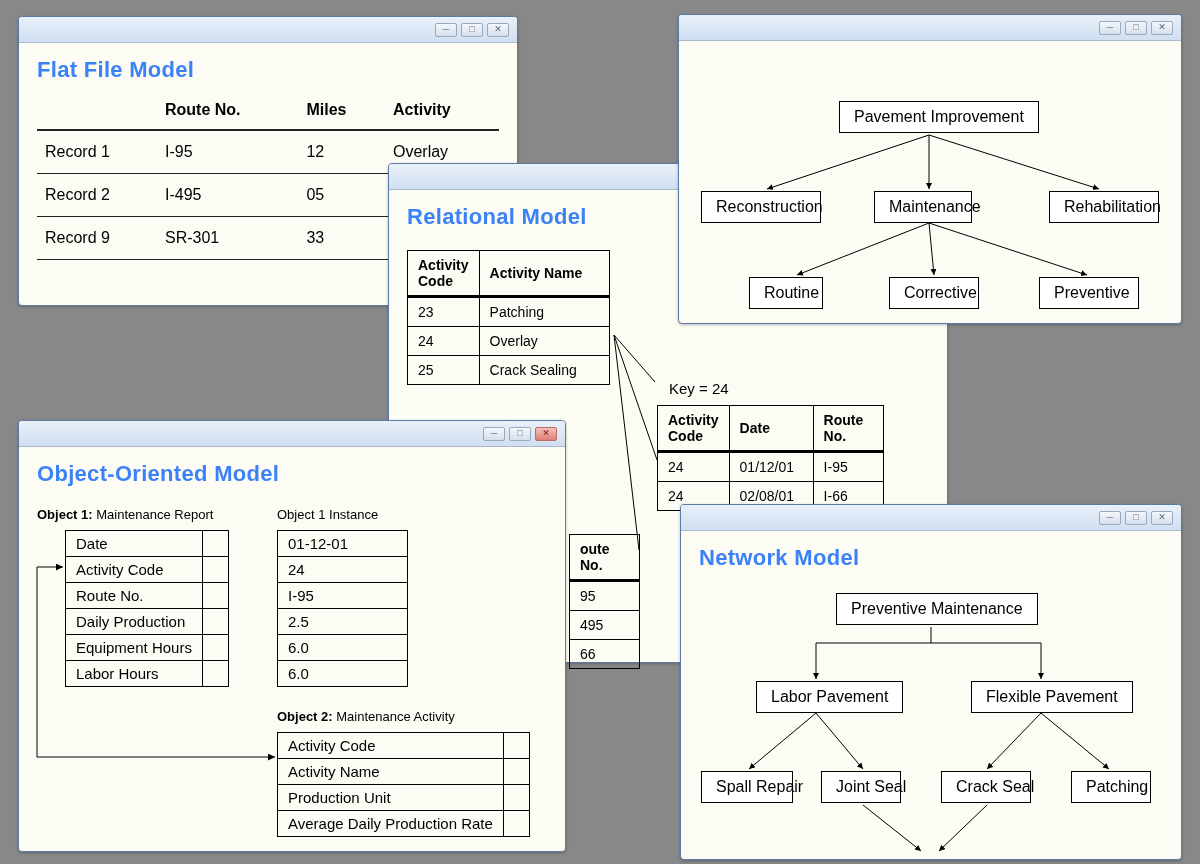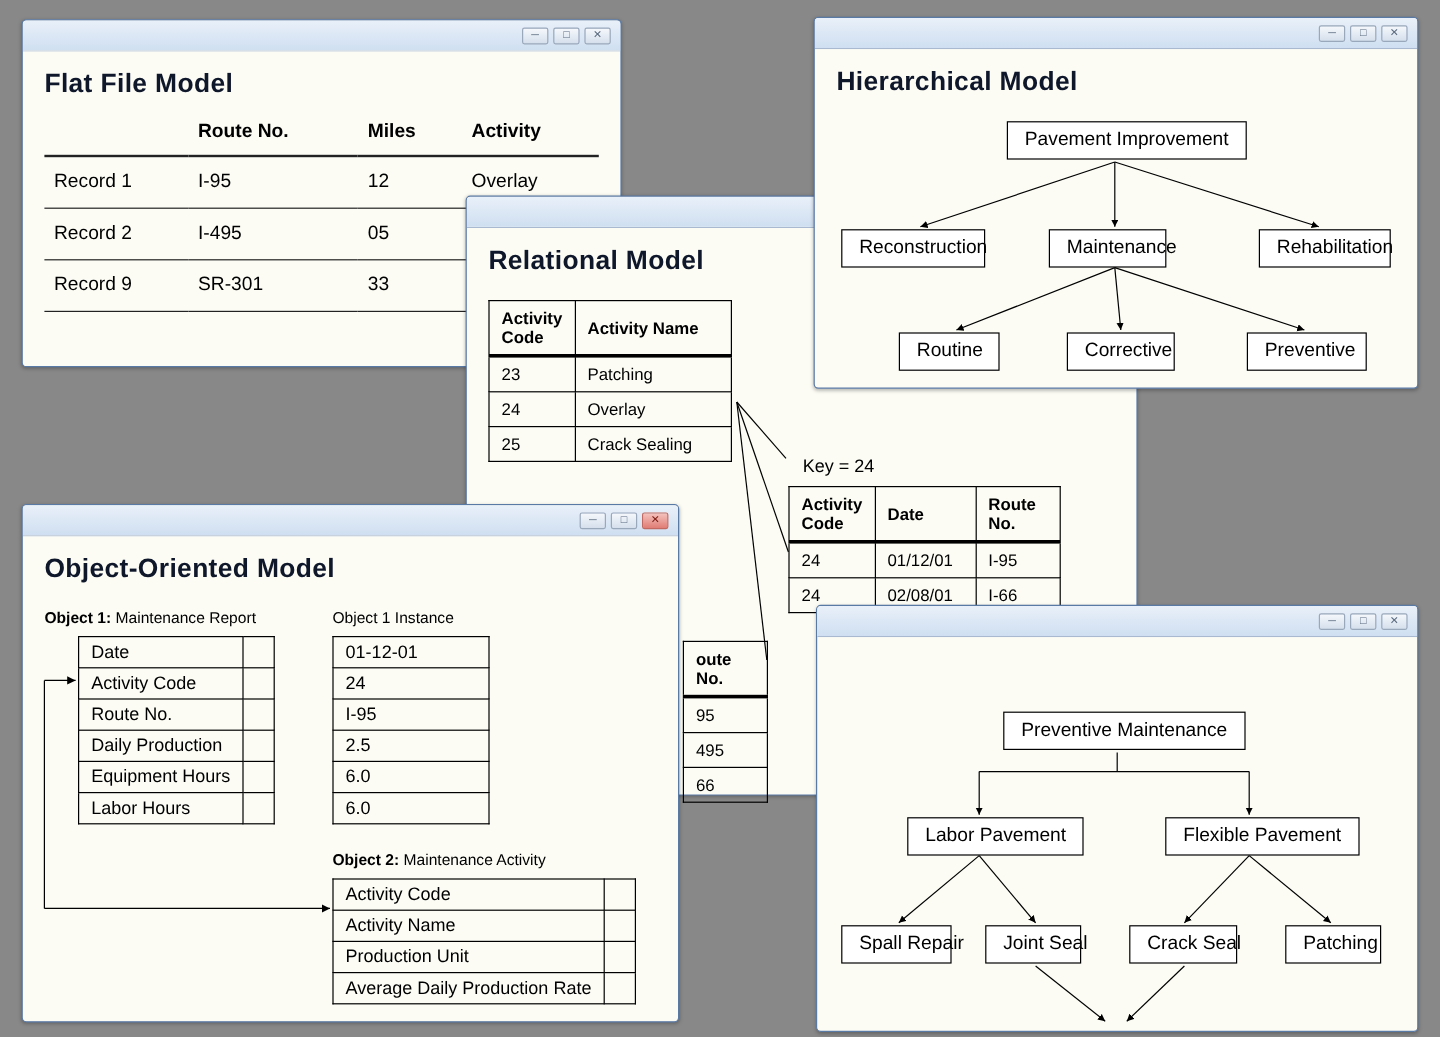--- a/index.html
+++ b/index.html
@@ -39,21 +39,21 @@
     display: inline-flex;
     align-items: center;
     justify-content: center;
     font-size: 9px;
     line-height: 1;
     color: #5a6a7f;
   }
   .winbtn.close { background: linear-gradient(#f4c1bc,#e07d75); color:#7a1a10; border-color:#c26a61;}
   .content { padding: 14px 18px 18px 18px; }
   .win-title {
-    color: #0f172a;
+    color: #3b82f6;
     font-weight: bold;
     font-size: 22px;
     margin: 0 0 12px 0;
     letter-spacing: .3px;
   }
   
   .ff-table { width:100%; border-collapse: collapse; }
   .ff-table th { text-align:left; font-weight:bold; font-size:16px; padding:6px 8px 10px 8px; border-bottom: 2px solid #222;}
   .ff-table td { padding:12px 8px; border-bottom:1px solid #222; font-size:16px;}
   .ff-table td:first-child { width:120px;}
@@ -213,29 +213,28 @@
   </div>
 </div>
 
 <div class="window" style="left:678px; top:14px; width:504px; height:310px;">
   <div class="titlebar">
     <span class="winbtn">─</span>
     <span class="winbtn">□</span>
     <span class="winbtn">✕</span>
   </div>
   <div class="content" style="position:relative; height:calc(100% - 26px);">
-    <div class="win-title">Hierarchical Model</div>
 
     <div class="node" style="left:160px; top:60px;">Pavement Improvement</div>
 
     <div class="node" style="left:22px; top:150px; width:120px;">Reconstruction</div>
     <div class="node" style="left:195px; top:150px; width:98px;">Maintenance</div>
     <div class="node" style="left:370px; top:150px; width:110px;">Rehabilitation</div>
 
-    <div class="node" style="left:70px; top:236px; width:84px;">Routine</div>
+    <div class="node" style="left:70px; top:236px; width:74px;">Routine</div>
     <div class="node" style="left:210px; top:236px; width:90px;">Corrective</div>
     <div class="node" style="left:360px; top:236px; width:100px;">Preventive</div>
 
     <svg class="overlay" width="504" height="310">
       <defs>
           <marker id="ah2" markerWidth="8" markerHeight="8" refX="6" refY="3" orient="auto">
             <path d="M0,0 L6,3 L0,6 Z" fill="#000"></path>
           </marker>
         </defs>
       <line x1="250" y1="94" x2="88" y2="148" stroke="#000" marker-end="url(#ah2)"></line>
@@ -248,20 +247,21 @@
   </div>
 </div>
 
 <div class="window" style="left:680px; top:504px; width:502px; height:356px;">
   <div class="titlebar">
     <span class="winbtn">─</span>
     <span class="winbtn">□</span>
     <span class="winbtn">✕</span>
   </div>
   <div class="content" style="position:relative; height:calc(100% - 26px);">
+    <div class="win-title">Network Model</div>
 
     <div class="node" style="left:155px; top:62px;">Preventive Maintenance</div>
 
     <div class="node" style="left:75px; top:150px;">Labor Pavement</div>
     <div class="node" style="left:290px; top:150px;">Flexible Pavement</div>
 
     <div class="node" style="left:20px; top:240px; width:92px;">Spall Repair</div>
     <div class="node" style="left:140px; top:240px; width:80px;">Joint Seal</div>
     <div class="node" style="left:260px; top:240px; width:90px;">Crack Seal</div>
     <div class="node" style="left:390px; top:240px; width:80px;">Patching</div>

